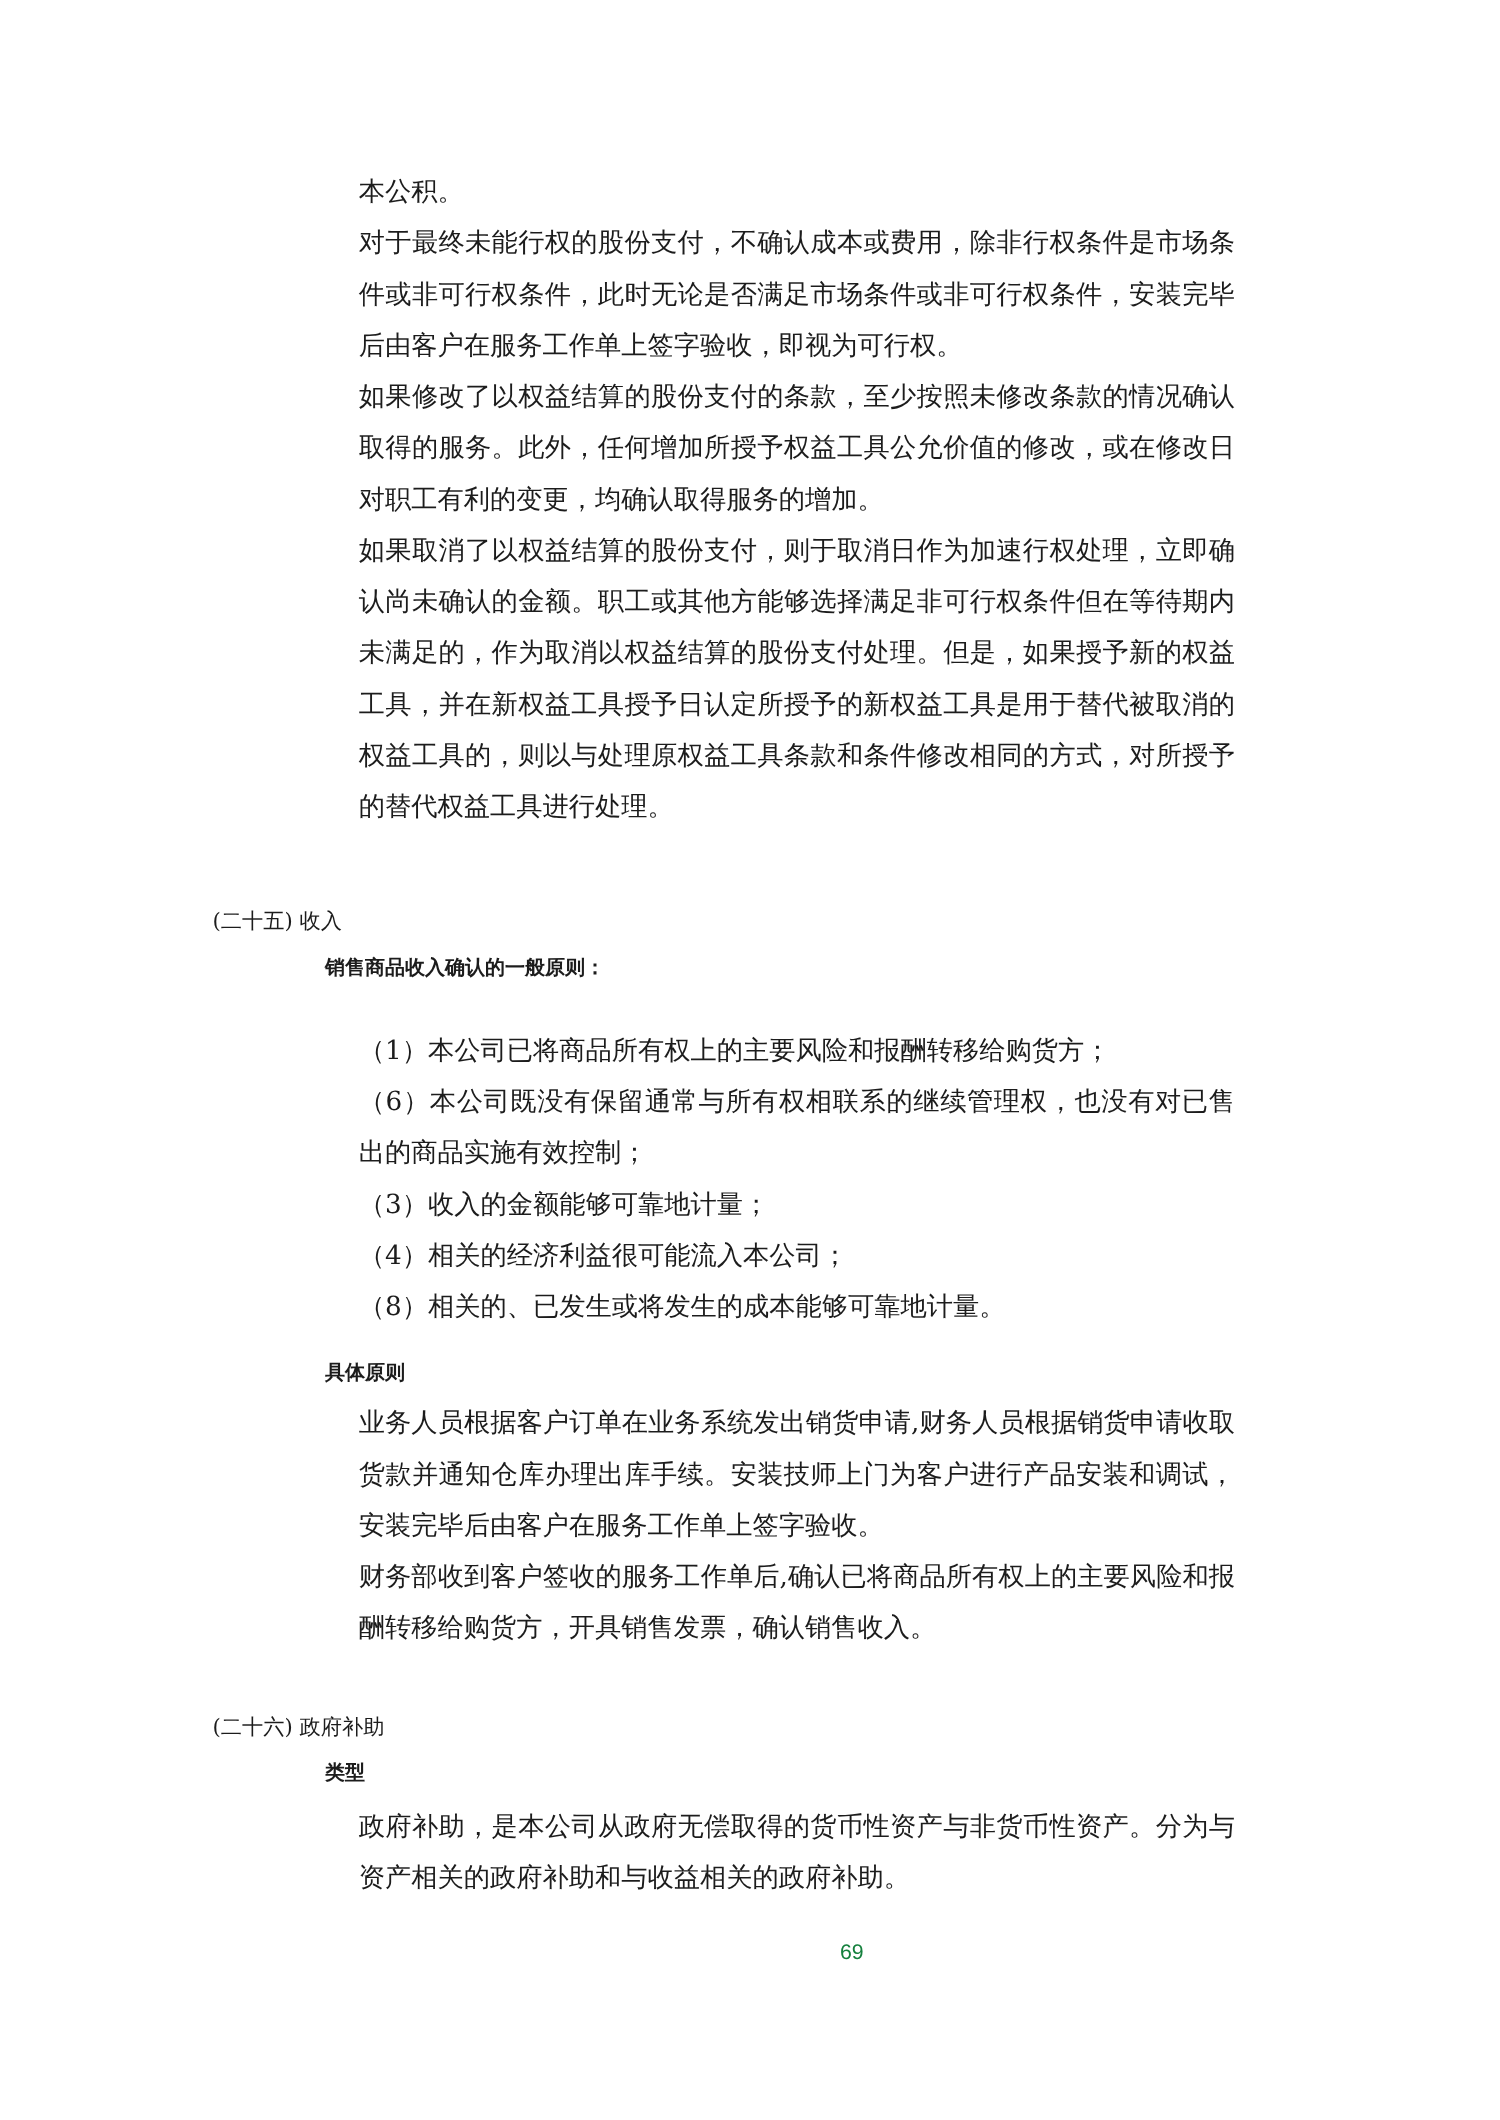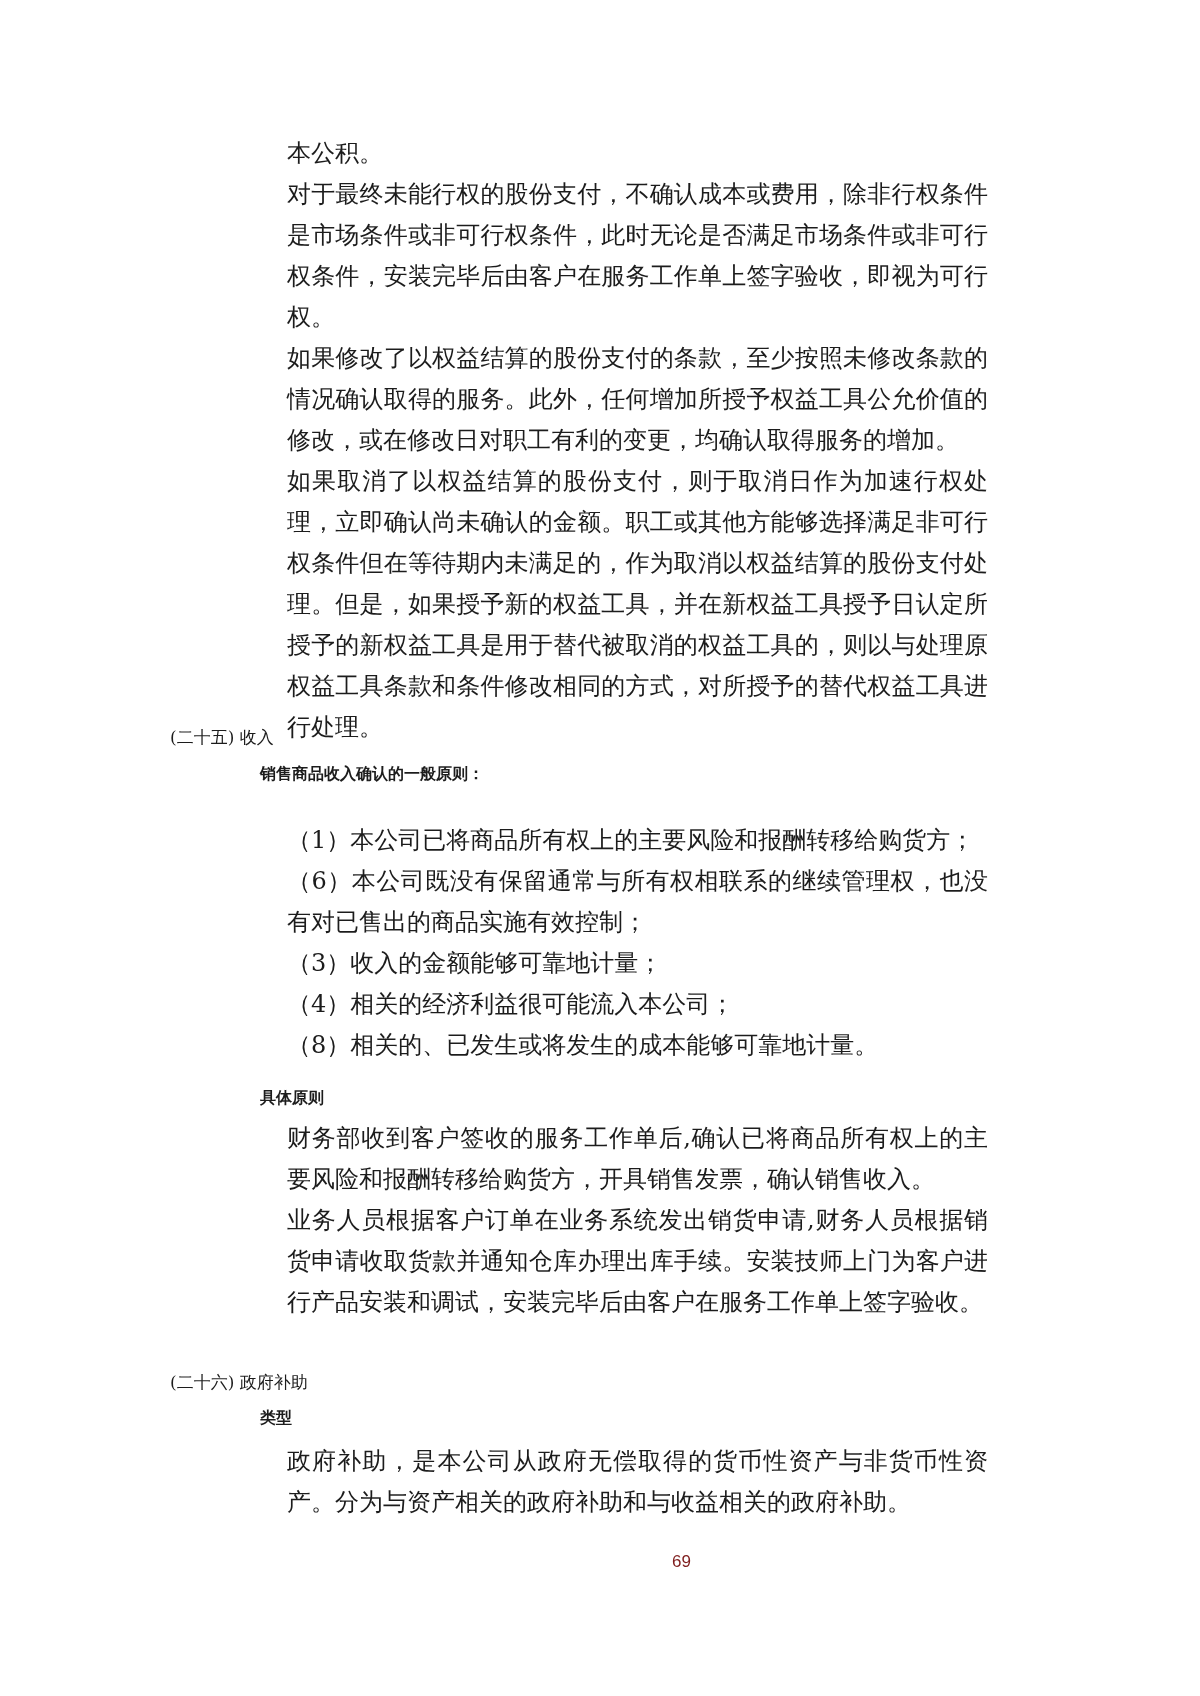--- a/index.html
+++ b/index.html
@@ -13,21 +13,21 @@
     height: 1696px;
     background: #ffffff;
     font-family: "DejaVu Serif", "Liberation Serif", serif;
     color: #1c1c1c;
     overflow: hidden;
   }
   .body-text {
     position: absolute;
     left: 287px;
     width: 701px;
-    font-size: 24px;
+    font-size: 21px;
     line-height: 41px;
     text-align: justify;
     text-align-last: left;
   }
   .body-text p {
     margin: 0;
     padding: 0;
   }
   .intro-block   { top: 133px; }
   .items-block   { top: 797px; margin-top: 23px; }
@@ -57,21 +57,21 @@
   .sub-specific { top: 1084px; }
   .sub-type     { top: 1404px; }
 
   .page-number {
     position: absolute;
     left: 672px;
     top: 1552px;
     font-family: "Liberation Sans", "DejaVu Sans", sans-serif;
     font-size: 17px;
     line-height: 20px;
-    color: #7f1d1d;
+    color: #15803d;
   }
 </style>
 </head>
 <body>
 
 <div class="page">
 
   <div class="body-text intro-block">
     <p>本公积。</p>
     <p>对于最终未能行权的股份支付，不确认成本或费用，除非行权条件是市场条件或非可行权条件，此时无论是否满足市场条件或非可行权条件，安装完毕后由客户在服务工作单上签字验收，即视为可行权。</p>
@@ -87,22 +87,22 @@
     <p>（1）本公司已将商品所有权上的主要风险和报酬转移给购货方；</p>
     <p>（6）本公司既没有保留通常与所有权相联系的继续管理权，也没有对已售出的商品实施有效控制；</p>
     <p>（3）收入的金额能够可靠地计量；</p>
     <p>（4）相关的经济利益很可能流入本公司；</p>
     <p>（8）相关的、已发生或将发生的成本能够可靠地计量。</p>
   </div>
 
   <div class="sub-heading sub-specific">具体原则</div>
 
   <div class="body-text specific-block">
+    <p>业务人员根据客户订单在业务系统发出销货申请,财务人员根据销货申请收取货款并通知仓库办理出库手续。安装技师上门为客户进行产品安装和调试，安装完毕后由客户在服务工作单上签字验收。</p>
     <p>财务部收到客户签收的服务工作单后,确认已将商品所有权上的主要风险和报酬转移给购货方，开具销售发票，确认销售收入。</p>
-    <p>业务人员根据客户订单在业务系统发出销货申请,财务人员根据销货申请收取货款并通知仓库办理出库手续。安装技师上门为客户进行产品安装和调试，安装完毕后由客户在服务工作单上签字验收。</p>
   </div>
 
   <div class="section-heading heading-26">(二十六) 政府补助</div>
 
   <div class="sub-heading sub-type">类型</div>
 
   <div class="body-text grant-block">
     <p>政府补助，是本公司从政府无偿取得的货币性资产与非货币性资产。分为与资产相关的政府补助和与收益相关的政府补助。</p>
   </div>
 

